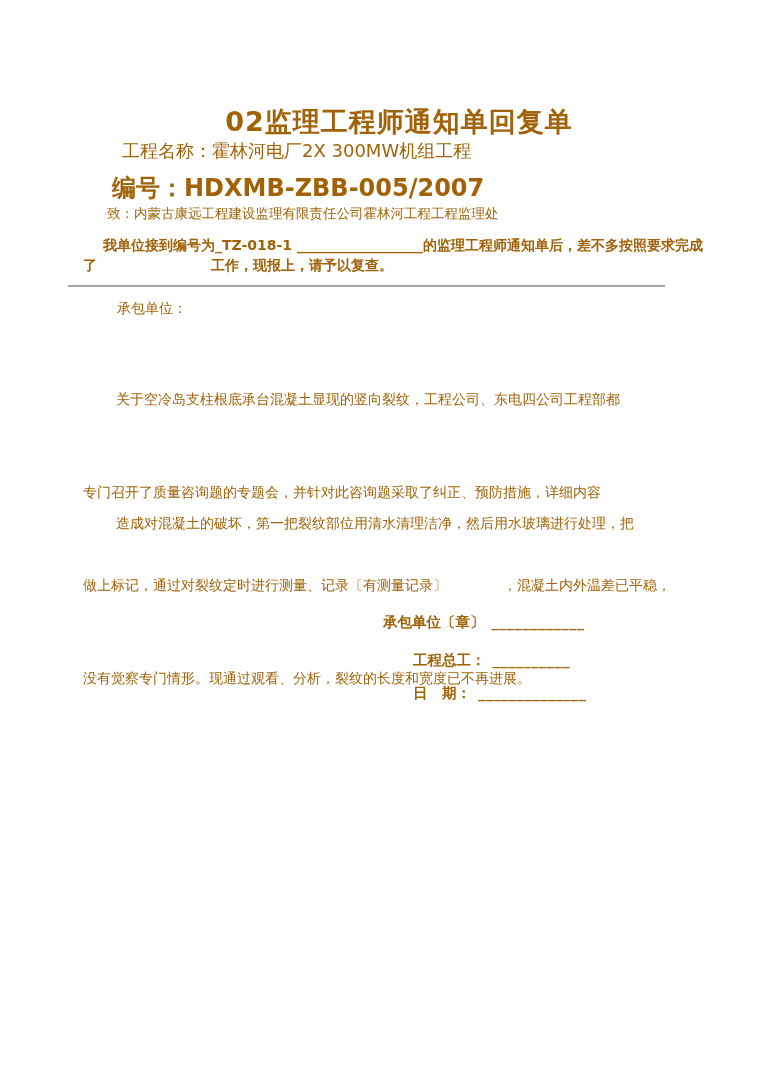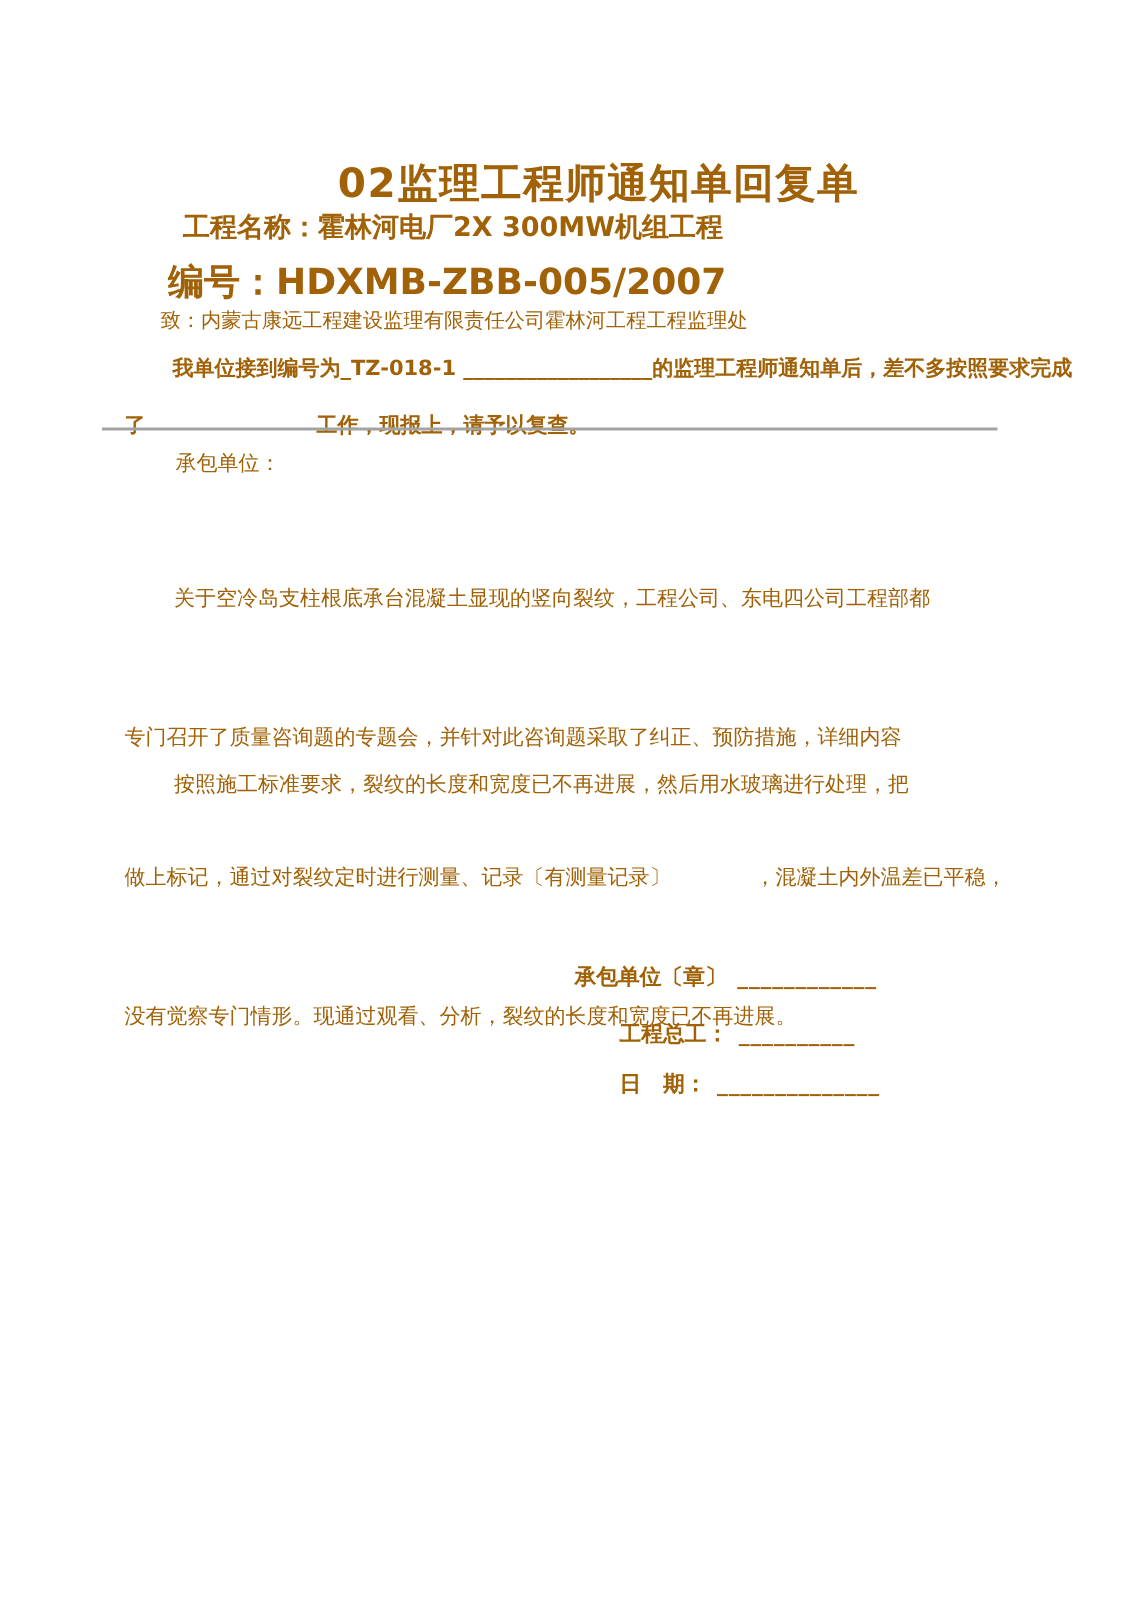--- a/index.html
+++ b/index.html
@@ -13,38 +13,38 @@
     padding-left:36px;
   }
   .abs{position:absolute;white-space:pre;}
   .title{
     top:86px;left:0;right:0;
     text-align:center;
     font-size:27px;font-weight:700;
     letter-spacing:1px;
     white-space:pre;
   }
-  .meta-project{top:139px;left:122px;font-size:18px;font-weight:700;}
+  .meta-project{top:139px;left:122px;font-size:18px;font-weight:400;}
   .meta-number{top:172px;left:112px;font-size:24px;font-weight:700;}
   .to-line{top:205px;left:107px;font-size:13.5px;font-weight:400;}
-  .intro-1{top:237px;left:115px;font-size:14px;font-weight:700;}
-  .intro-2{top:275px;left:83px;font-size:14px;font-weight:700;}
+  .intro-1{top:237px;left:103px;font-size:14px;font-weight:700;}
+  .intro-2{top:257px;left:83px;font-size:14px;font-weight:700;}
   .intro-2 .rest{margin-left:114px;}
   .divider{
     position:absolute;
     top:285px;left:68px;width:597px;height:2px;
     background:#a3a3a3;
   }
   .detail-label{top:300px;left:117px;font-size:14px;font-weight:400;}
   .para{font-size:14px;line-height:31px;font-weight:400;}
   .para .line{white-space:pre;}
   .para .indent{text-indent:33px;}
   .para-1{top:322px;left:83px;}
   .para-2{top:446px;left:83px;}
-  .sig{font-size:14.5px;font-weight:700;margin-top:29px;}
+  .sig{font-size:14.5px;font-weight:700;}
   .sig-1{top:613px;left:383px;}
   .sig-2{top:651px;left:413px;}
   .sig-3{top:684px;left:413px;}
   .sig .blank{margin-left:7px;letter-spacing:0.5px;}
 </style>
 </head>
 <body>
 
 <div class="page">
 
@@ -65,21 +65,21 @@
   <div class="abs detail-label">承包单位：</div>
 
   <div class="abs para para-1">
     <div class="line indent">关于空冷岛支柱根底承台混凝土显现的竖向裂纹，工程公司、东电四公司工程部都</div>
     <div class="line">专门召开了质量咨询题的专题会，并针对此咨询题采取了纠正、预防措施，详细内容</div>
     <div class="line">做上标记，通过对裂纹定时进行测量、记录〔有测量记录〕　　　　，混凝土内外温差已平稳，</div>
     <div class="line">没有觉察专门情形。现通过观看、分析，裂纹的长度和宽度已不再进展。</div>
   </div>
 
   <div class="abs para para-2">
-    <div class="line indent">按照施工标准要求，裂纹的长度和宽度已不再进展，然后用水玻璃进行处理，把</div>
+    <div class="line indent">造成对混凝土的破坏，第一把裂纹部位用清水清理洁净，然后用水玻璃进行处理，把</div>
   </div>
 
   <div class="abs sig sig-1"><span>承包单位〔章〕</span><span class="blank">____________</span></div>
 
   <div class="abs sig sig-2"><span>工程总工：</span><span class="blank">__________</span></div>
 
   <div class="abs sig sig-3"><span>日　期：</span><span class="blank">______________</span></div>
 
 </div>
 

